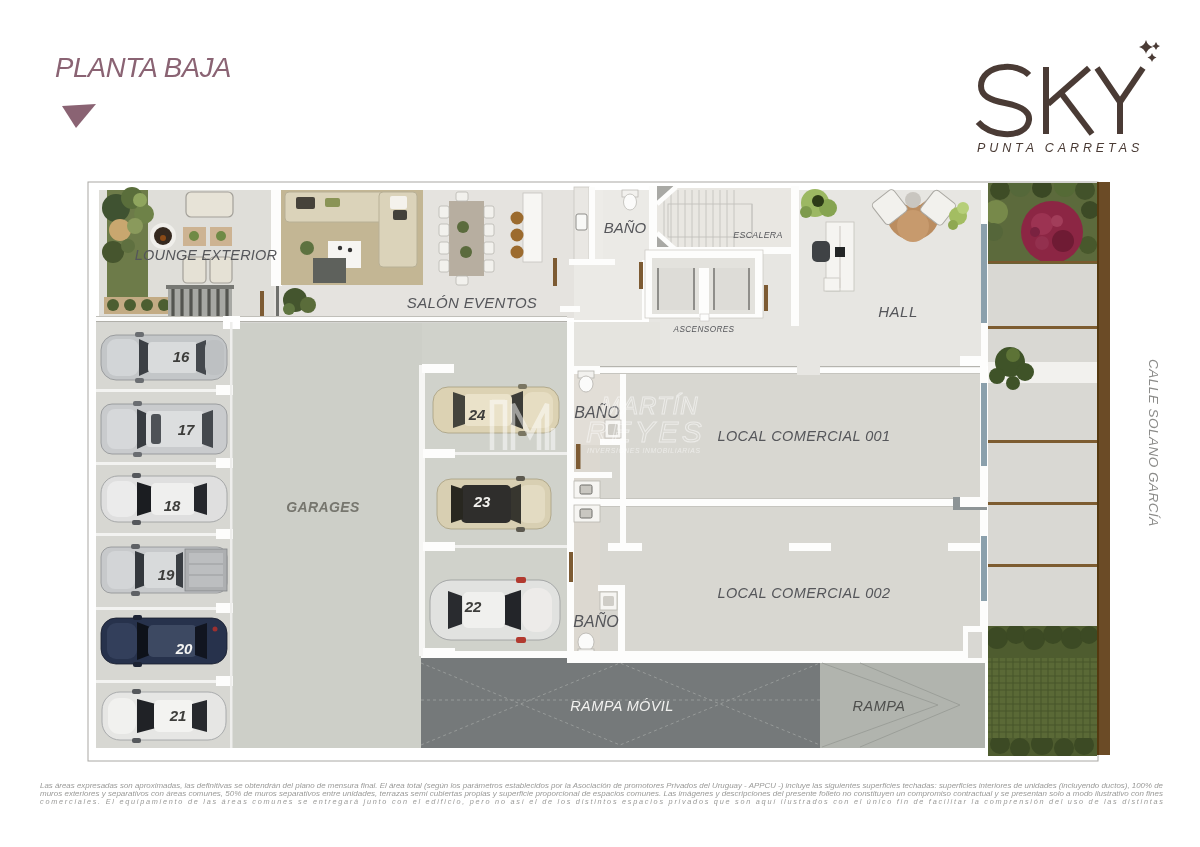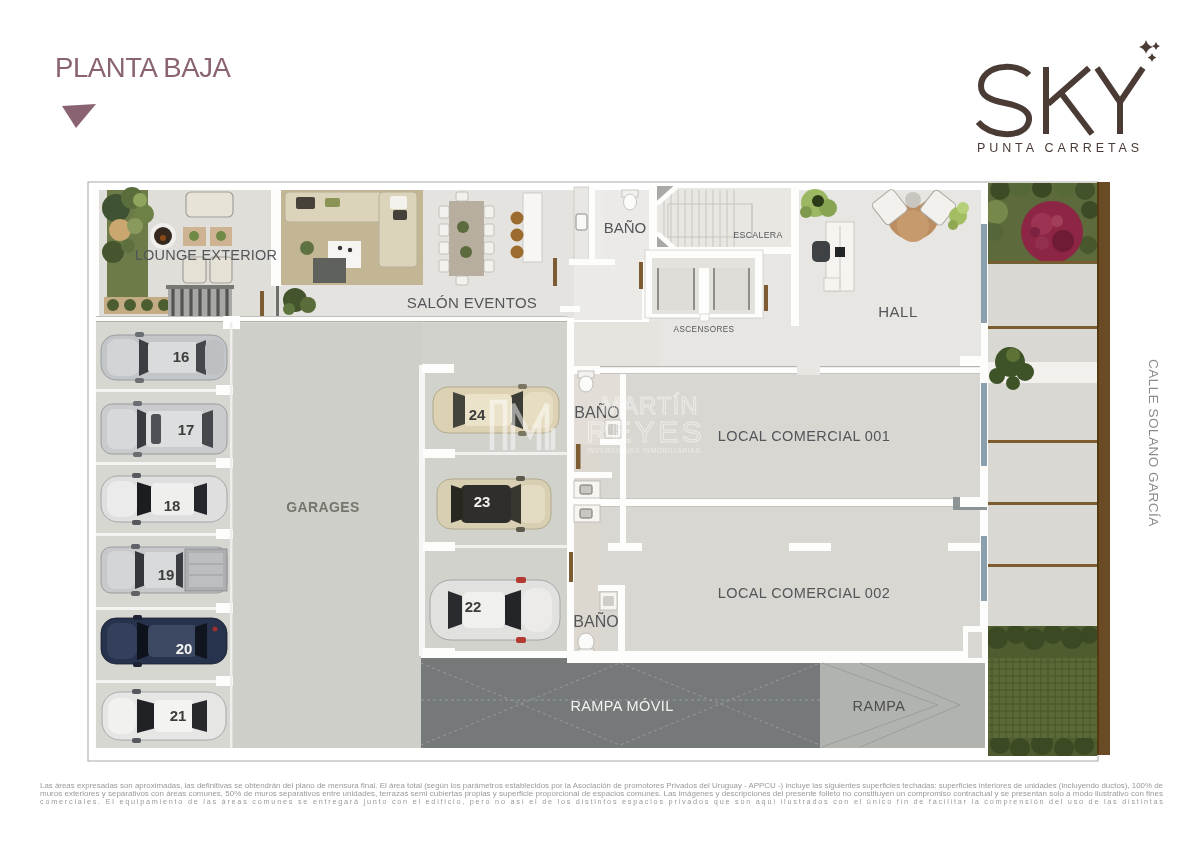--- a/index.html
+++ b/index.html
@@ -1,16 +1,16 @@
 <!DOCTYPE html>
 <html><head>
 <meta charset="utf-8">
 <style>
   html,body{margin:0;padding:0;background:#ffffff;}
-  #page{position:relative;width:1200px;height:847px;background:#0ea5e9;overflow:hidden;}
+  #page{position:relative;width:1200px;height:847px;background:#0ea5e9;overflow:hidden;font-style:italic;}
   text{font-family:"Liberation Sans",sans-serif;}
   .lbl{fill:#55565a;}
 </style>
 </head>
 <body>
 <div id="page">
 <svg width="1200" height="847" viewBox="0 0 1200 847" xmlns="http://www.w3.org/2000/svg">
 
 <rect x="0" y="0" width="1200" height="847" fill="#ffffff"></rect>
 <defs>

